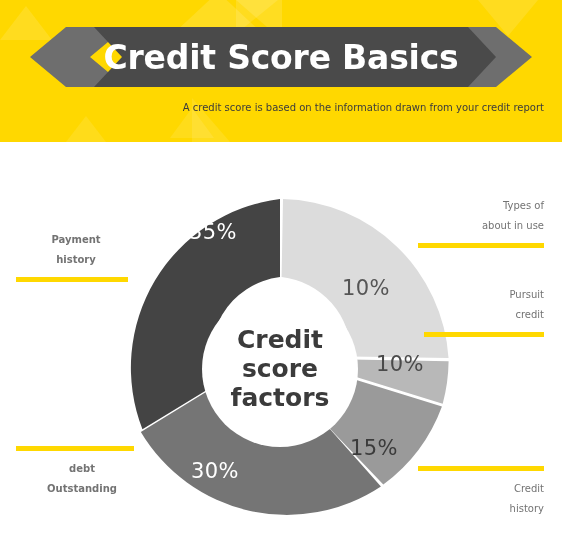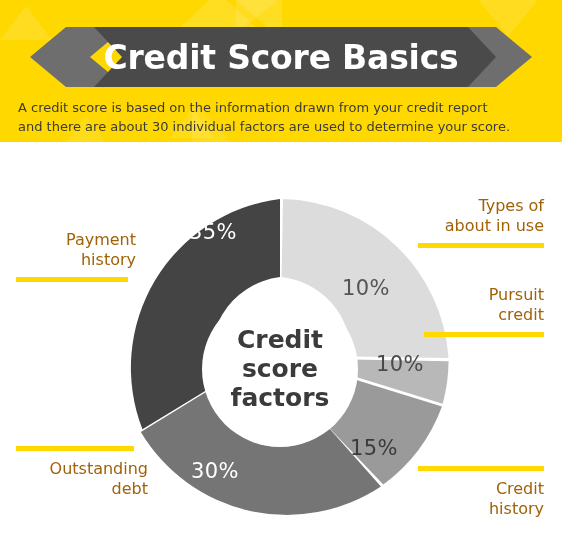--- a/index.html
+++ b/index.html
@@ -120,23 +120,23 @@
     letter-spacing: -0.2px;
     font-family: "DejaVu Sans", sans-serif;
   }
 
   
   #subtitle {
     position: absolute;
     left: 18px;
     top: 98px;
     width: 526px;
-    text-align: left;
+    text-align: right;
     color: #3b3b3b;
-    font-size: 13px;
+    font-size: 10px;
     line-height: 19px;
     font-family: "DejaVu Sans", sans-serif;
   }
 
   
   #chart-area {
     position: absolute;
     left: 0;
     top: 156px;
     width: 552px;
@@ -156,29 +156,29 @@
     font-family: "DejaVu Sans", sans-serif;
     font-size: 25px;
     font-weight: bold;
     fill: #3b3b3b;
   }
 
   
   .callout {
     position: absolute;
     font-family: "DejaVu Sans", sans-serif;
-    color: #a16207;
-    font-size: 16px;
+    color: #737373;
+    font-size: 10px;
     line-height: 20px;
   }
   .callout .rule {
     height: 5px;
     background: #FFD800;
   }
-  .callout-left  { text-align: right; }
+  .callout-left  { text-align: center; font-weight: bold; }
   .callout-right { text-align: right; }
 
   #callout-payment-history {
     left: 16px;
     top: 230px;
     width: 120px;
   }
   #callout-payment-history .rule {
     width: 112px;
     margin-top: 7px;
@@ -250,21 +250,20 @@
       <polygon points="502,30 466,0 406,0 442,30 406,60 466,60" fill="#6e6e6e"></polygon>
 
       <polygon points="64,0 438,0 466,30 438,60 64,60 92,30" fill="#4a4a4a"></polygon>
     </svg>
   </div>
 
   <div id="title-text">Credit Score Basics</div>
 
   <div id="subtitle">
     <div>A credit score is based on the information drawn from your credit report</div>
-    <div>and there are about 30 individual factors are used to determine your score.</div>
   </div>
 
   <div id="chart-area">
     <svg id="donut-svg" width="562" height="400" viewBox="0 0 562 400" xmlns="http://www.w3.org/2000/svg">
       <g>
 
         <path fill="#444444" d="M 280 43
                  A 170 170 0 0 0 142.45 273.34
                  L 217.08 227.72
                  A 78 78 0 0 1 280 121
@@ -310,22 +309,22 @@
   </div>
 
   <div class="callout callout-left" id="callout-payment-history">
     <div>Payment</div>
     <div>history</div>
     <div class="rule"></div>
   </div>
 
   <div class="callout callout-left" id="callout-outstanding-debt">
     <div class="rule"></div>
+    <div>debt</div>
     <div>Outstanding</div>
-    <div>debt</div>
   </div>
 
   <div class="callout callout-right" id="callout-types-of-credit">
     <div>Types of</div>
     <div>about in use</div>
     <div class="rule"></div>
   </div>
 
   <div class="callout callout-right" id="callout-pursuit-new-credit">
     <div>Pursuit</div>

